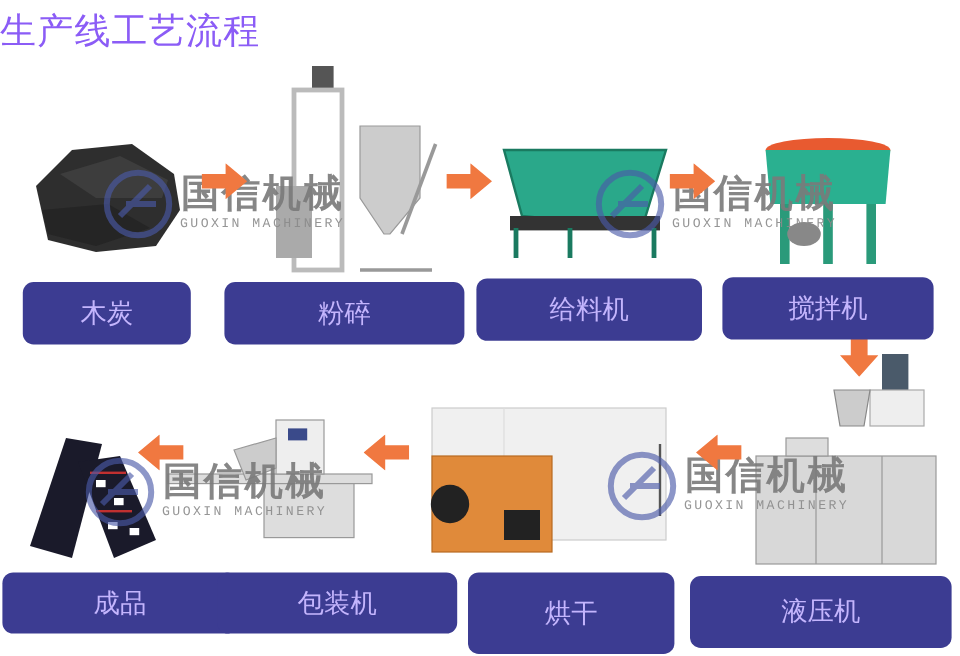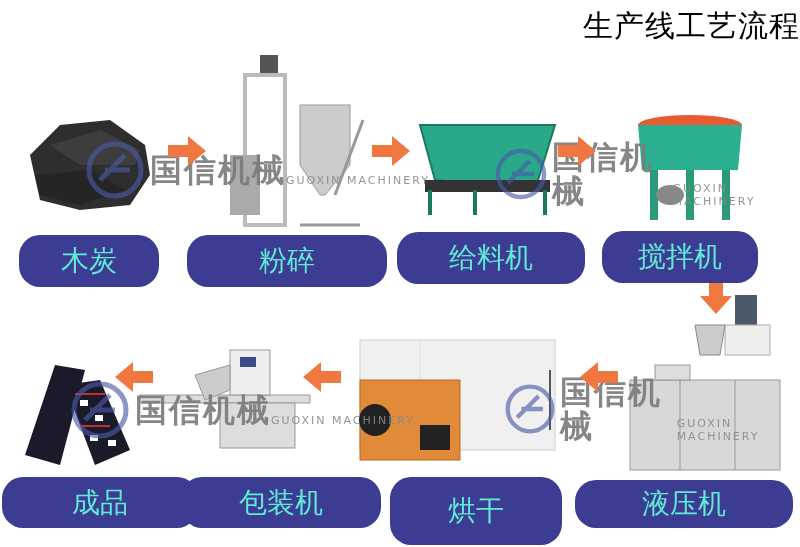--- a/index.html
+++ b/index.html
@@ -1,22 +1,22 @@
 <!DOCTYPE html>
 <html><head>
 <meta charset="utf-8">
 <style>
   html,body{margin:0;padding:0;background:#fff;}
   body{width:800px;height:547px;position:relative;overflow:hidden;font-family:"DejaVu Sans","Liberation Sans",sans-serif;}
-  .title{position:absolute;left:0;right:0;top:6px;text-align:right;font-size:30px;color:#000000;letter-spacing:1px;}
-  .btn{position:absolute;background:#3c3c92;color:#5eead4;border-radius:21px;display:flex;align-items:center;justify-content:center;font-size:28px;}
+  .title{position:absolute;left:0;right:0;top:6px;text-align:left;font-size:30px;color:#8b5cf6;letter-spacing:1px;}
+  .btn{position:absolute;background:#3c3c92;color:#c4b5fd;border-radius:9px;display:flex;align-items:center;justify-content:center;font-size:22px;}
   .arrow{position:absolute;}
   .img{position:absolute;}
   .wm{position:absolute;display:flex;align-items:center;opacity:0.9;}
-  .wm-text{display:flex;flex-direction:row;align-items:flex-end;}
+  .wm-text{display:flex;flex-direction:column;align-items:center;font-family:Liberation Mono, monospace;}
   .wm-cn{font-size:32px;color:#7a7a7a;font-weight:bold;letter-spacing:2px;line-height:34px;}
   .wm-en{font-size:11px;color:#8a8a8a;letter-spacing:2px;}
 </style>
 </head>
 <body>
 
 <div class="title">生产线工艺流程</div>
 
 <svg class="img" style="left:20px;top:105px" width="140" height="110" viewBox="0 0 140 110">
   <path d="M10 50 L40 20 L90 15 L125 40 L130 70 L110 100 L60 105 L20 95 Z" fill="#2e2e2e"></path>
@@ -145,18 +145,18 @@
 <svg class="arrow" style="left:303px;top:362px" width="38" height="30" viewBox="0 0 38 30">
     <path d="M38 9 H18 V0 L0 15 L18 30 V21 H38 Z" fill="#f07840"></path>
   </svg>
 <svg class="arrow" style="left:115px;top:362px" width="38" height="30" viewBox="0 0 38 30">
     <path d="M38 9 H18 V0 L0 15 L18 30 V21 H38 Z" fill="#f07840"></path>
   </svg>
 
 <div class="btn" style="left:19px;top:235px;width:140px;height:52px">木炭</div>
 <div class="btn" style="left:187px;top:235px;width:200px;height:52px">粉碎</div>
 <div class="btn" style="left:397px;top:232px;width:188px;height:52px">给料机</div>
-<div class="btn" style="left:602px;top:231px;width:156px;height:52px">搅拌机</div>
+<div class="btn" style="left:602px;top:231px;width:176px;height:52px">搅拌机</div>
 
 <div class="btn" style="left:2px;top:477px;width:196px;height:51px">成品</div>
 <div class="btn" style="left:181px;top:477px;width:200px;height:51px">包装机</div>
 <div class="btn" style="left:390px;top:477px;width:172px;height:68px">烘干</div>
-<div class="btn" style="left:575px;top:480px;width:218px;height:48px">液压机</div>
+<div class="btn" style="left:575px;top:480px;width:218px;height:60px">液压机</div>
 
 </body></html>

